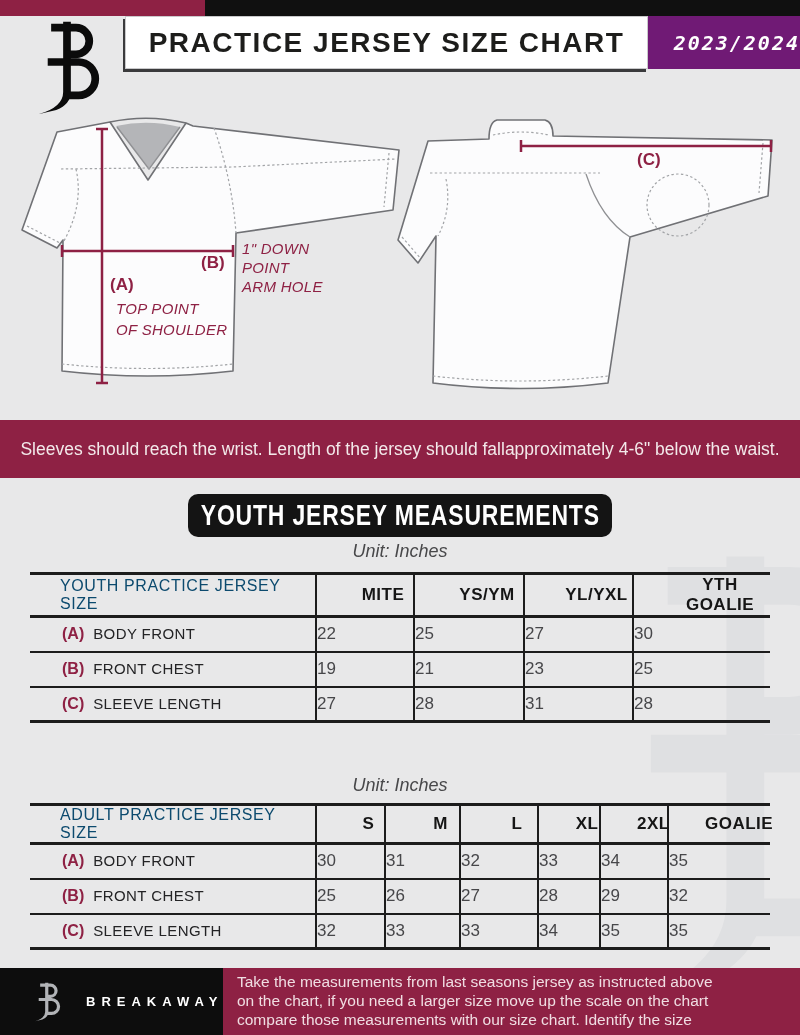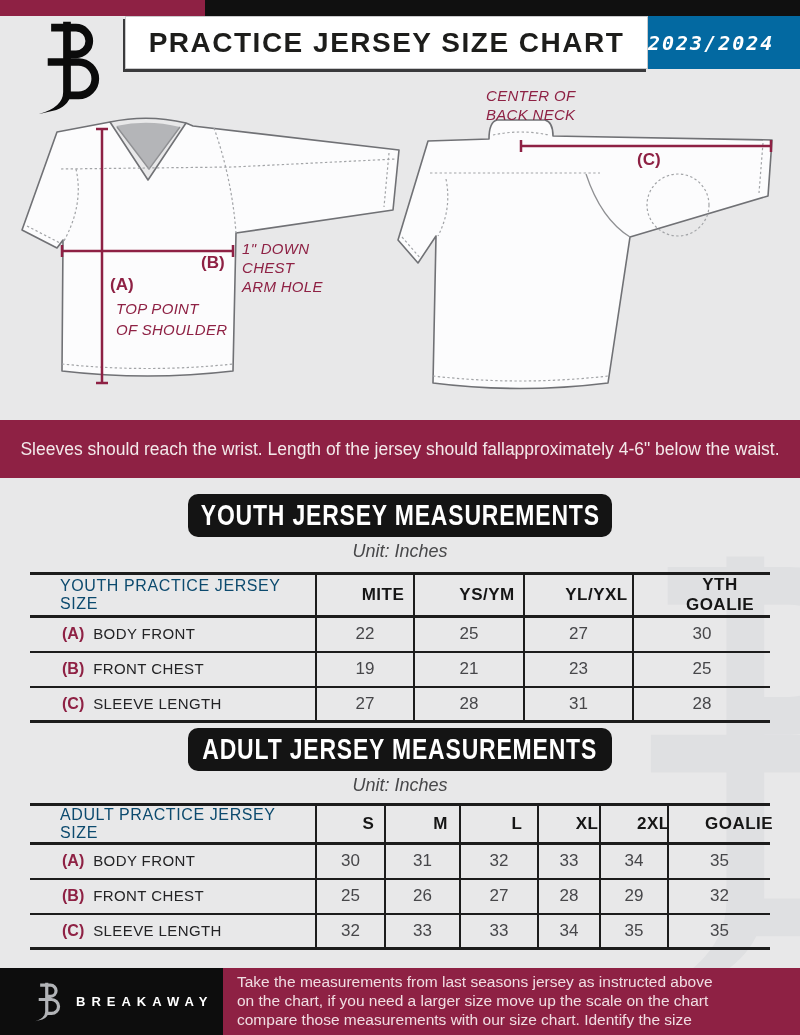--- a/index.html
+++ b/index.html
@@ -12,22 +12,22 @@
   .strip-maroon{position:absolute;left:0;top:0;width:205px;height:16px;background:#8e2144;}
   .strip-black{position:absolute;left:205px;top:0;width:595px;height:16px;background:#101010;}
   .logo-header{position:absolute;left:26px;top:20px;width:88px;height:96px;color:#0b0b0b;}
   .title-bar{
     position:absolute;left:125px;top:16px;width:523px;height:53px;background:#ffffff;
     display:flex;align-items:center;justify-content:center;
     border:1px solid #c9c9cb;box-shadow:-2px 3px 0 #3a3a3c;
   }
   .title-bar span{font-size:28px;font-weight:700;letter-spacing:1.5px;color:#1d1d1b;white-space:nowrap;}
   .season-box{
-    position:absolute;left:648px;top:16px;width:152px;height:53px;background:#0369a1;
-    display:flex;align-items:center;justify-content:flex-start;
+    position:absolute;left:648px;top:16px;width:152px;height:53px;background:#701a75;
+    display:flex;align-items:center;justify-content:flex-end;
   }
   .season-box span{
     font-family:"DejaVu Sans Mono",monospace;font-style:italic;font-weight:bold;
     font-size:20px;letter-spacing:2px;color:#ffffff;white-space:nowrap;
   }
   
   .watermark{position:absolute;left:545px;top:548px;width:430px;height:470px;color:#dfe0e2;}
   
   .diagram{position:absolute;left:0;top:69px;width:800px;height:351px;}
   .diagram svg.art{position:absolute;left:0;top:0;}
@@ -65,28 +65,28 @@
   .size-table thead th{border-bottom:3px solid #1c1c1c;height:34px;padding-left:36px;}
   .size-table tbody tr + tr td{border-top:2.5px solid #1c1c1c;}
   .size-table th + th,.size-table td + td{border-left:2px solid #1c1c1c;}
   .size-table th.lblhead{
     text-align:left;padding-left:30px;font-weight:400;font-size:16px;color:#0c4a6e;letter-spacing:0.6px;
   }
   .size-table th.colhead{text-align:center;font-weight:700;font-size:17px;color:#161616;letter-spacing:0.5px;}
   .size-table td.rowlabel{text-align:left;padding-left:32px;white-space:nowrap;}
   .size-table td.rowlabel .key{color:#8e2144;font-weight:700;font-size:16px;}
   .size-table td.rowlabel .lab{color:#232325;font-size:15px;letter-spacing:0.4px;margin-left:9px;}
-  .size-table td.val{text-align:center;font-size:17px;color:#47474a;}
+  .size-table td.val{font-size:17px;color:#47474a;}
   
   .footer-black{
     position:absolute;left:0;top:968px;width:223px;height:67px;background:#0d0d0d;
     display:flex;align-items:center;padding-left:30px;
   }
   .footer-black .flogo{width:36px;height:40px;color:#b2b4b7;flex:0 0 auto;}
-  .footer-black .brand{color:#ffffff;font-size:13px;font-weight:700;letter-spacing:6px;margin-left:10px;white-space:nowrap;}
+  .footer-black .brand{color:#ffffff;font-size:13px;font-weight:700;letter-spacing:6px;margin-left:20px;white-space:nowrap;}
   .footer-maroon{
     position:absolute;left:223px;top:968px;width:577px;height:67px;background:#8e2144;
     color:#f0dde2;font-size:15.5px;line-height:18.8px;padding:5px 0 0 14px;
   }
 </style>
 </head>
 <body>
 
 <svg width="0" height="0" style="position:absolute">
   <defs>
@@ -161,26 +161,22 @@
       </g>
     </svg>
     <div class="dkey" style="left:110px;top:206px">(A)</div>
     <div class="dlabel a-note" style="left:116px;top:229px">
       <div>TOP POINT</div>
       <div>OF SHOULDER</div>
     </div>
     <div class="dkey" style="left:201px;top:184px">(B)</div>
     <div class="dlabel" style="left:242px;top:170px">
       <div>1" DOWN</div>
-      <div>CHEST</div>
+      <div>POINT</div>
       <div>ARM HOLE</div>
-    </div>
-    <div class="dlabel" style="left:486px;top:17px">
-      <div>CENTER OF</div>
-      <div>BACK NECK</div>
     </div>
     <div class="dkey" style="left:637px;top:81px">(C)</div>
   </div>
 
   <div class="banner">
     <div>Sleeves should reach the wrist. Length of the jersey should fall</div>
     <div>approximately 4-6" below the waist.</div>
   </div>
 
   <div class="pill youth">
@@ -222,23 +218,20 @@
       <tr>
         <td class="rowlabel"><span class="key">(C)</span><span class="lab">SLEEVE LENGTH</span></td>
         <td class="val">27</td>
         <td class="val">28</td>
         <td class="val">31</td>
         <td class="val">28</td>
       </tr>
     </tbody>
   </table>
 
-  <div class="pill adult">
-    <span>ADULT JERSEY MEASUREMENTS</span>
-  </div>
   <div class="unit adult">Unit: Inches</div>
   <table class="size-table adult">
     <colgroup>
         <col style="width:286px">
         <col style="width:69px">
         <col style="width:75px">
         <col style="width:78px">
         <col style="width:62px">
         <col style="width:68px">
         <col style="width:102px">

